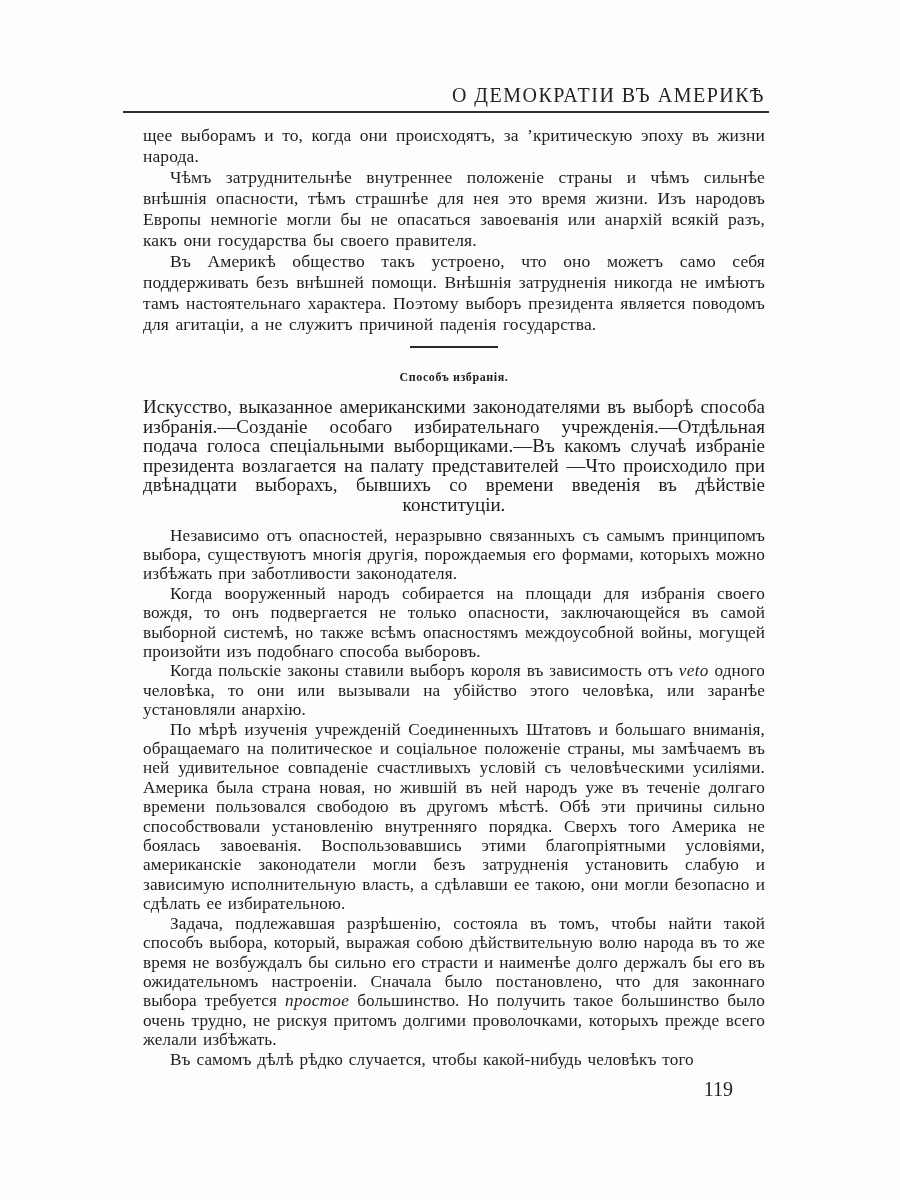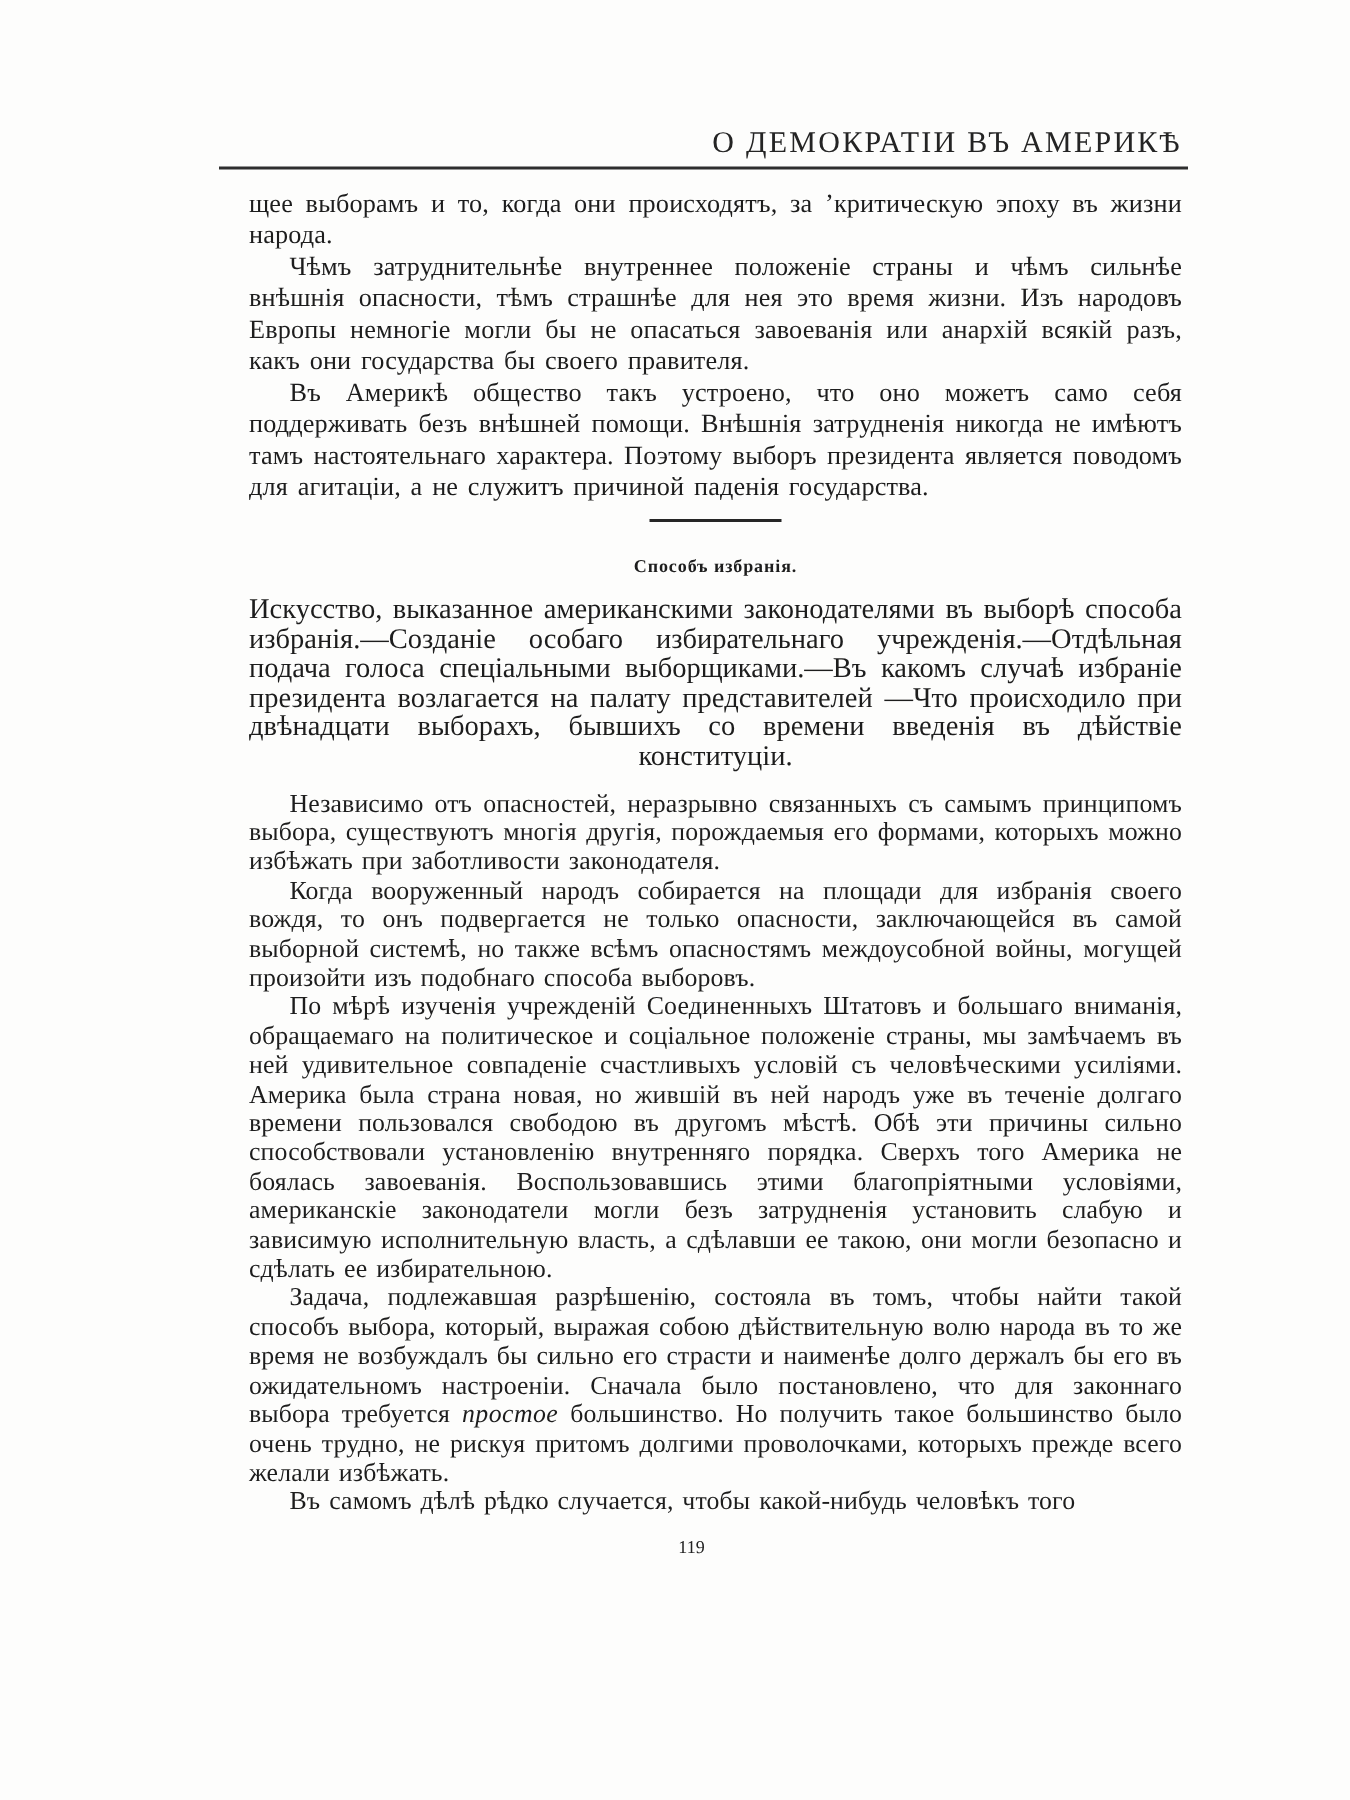--- a/index.html
+++ b/index.html
@@ -6,21 +6,21 @@
   .page{
     position:relative;
     width:900px;height:1200px;
     background:#fdfdfc;
     color:#1d1d1d;
     overflow:hidden;
     font-family:"Liberation Serif", serif;
   }
   .text-col{
     position:absolute;
-    left:166px;top:0;
+    left:143px;top:0;
     width:622px;
   }
   
   .running-head{
     margin-top:84px;
     text-align:right;
     font-size:20px;line-height:22px;
     letter-spacing:1.5px;
     color:#242424;
     white-space:nowrap;
@@ -63,23 +63,23 @@
   
   .body-block p{
     font-size:17.2px;line-height:19.4px;
     word-spacing:1.5px;letter-spacing:.1px;
   }
   .body-block p.first{margin-top:11px;}
   .body-block i{font-style:italic;letter-spacing:.3px;}
   
   .page-num{
     margin-top:9px;
-    text-align:center;
+    text-align:right;
     padding-right:32px;
-    font-size:12px;line-height:22px;
+    font-size:20px;line-height:22px;
     color:#222;
   }
 </style>
 </head>
 <body>
 
 <div class="page">
   <div class="text-col">
 
     <div class="running-head">
@@ -95,20 +95,21 @@
 
     <div class="divider"></div>
 
     <h2 class="sec-heading">Способъ избранія.</h2>
 
     <p class="summary">Искусство, выказанное американскими законодателями въ выборѣ способа избранія.—Созданіе особаго избирательнаго учрежденія.—Отдѣльная подача голоса спеціальными выборщиками.—Въ какомъ случаѣ избраніе президента возлагается на палату представителей —Что происходило при двѣнадцати выборахъ, бывшихъ со времени введенія въ дѣйствіе конституціи.</p>
 
     <div class="body-block">
       <p class="ind first">Независимо отъ опасностей, неразрывно связанныхъ съ самымъ принципомъ выбора, существуютъ многія другія, порождаемыя его формами, которыхъ можно избѣжать при заботливости законодателя.</p>
       <p class="ind">Когда вооруженный народъ собирается на площади для избранія своего вождя, то онъ подвергается не только опасности, заключающейся въ самой выборной системѣ, но также всѣмъ опасностямъ междоусобной войны, могущей произойти изъ подобнаго способа выборовъ.</p>
+      <p class="ind"><span>Когда польскіе законы ставили выборъ короля въ зависимость отъ </span><i>veto</i><span> одного человѣка, то они или вызывали на убійство этого человѣка, или заранѣе установляли анархію.</span></p>
       <p class="ind">По мѣрѣ изученія учрежденій Соединенныхъ Штатовъ и большаго вниманія, обращаемаго на политическое и соціальное положеніе страны, мы замѣчаемъ въ ней удивительное совпаденіе счастливыхъ условій съ человѣческими усиліями. Америка была страна новая, но жившій въ ней народъ уже въ теченіе долгаго времени пользовался свободою въ другомъ мѣстѣ. Обѣ эти причины сильно способствовали установленію внутренняго порядка. Сверхъ того Америка не боялась завоеванія. Воспользовавшись этими благопріятными условіями, американскіе законодатели могли безъ затрудненія установить слабую и зависимую исполнительную власть, а сдѣлавши ее такою, они могли безопасно и сдѣлать ее избирательною.</p>
       <p class="ind"><span>Задача, подлежавшая разрѣшенію, состояла въ томъ, чтобы найти такой способъ выбора, который, выражая собою дѣйствительную волю народа въ то же время не возбуждалъ бы сильно его страсти и наименѣе долго держалъ бы его въ ожидательномъ настроеніи. Сначала было постановлено, что для законнаго выбора требуется </span><i>простое</i><span> большинство. Но получить такое большинство было очень трудно, не рискуя притомъ долгими проволочками, которыхъ прежде всего желали избѣжать.</span></p>
       <p class="ind">Въ самомъ дѣлѣ рѣдко случается, чтобы какой-нибудь человѣкъ того</p>
     </div>
 
     <div class="page-num">119</div>
 
   </div>
 </div>
 

